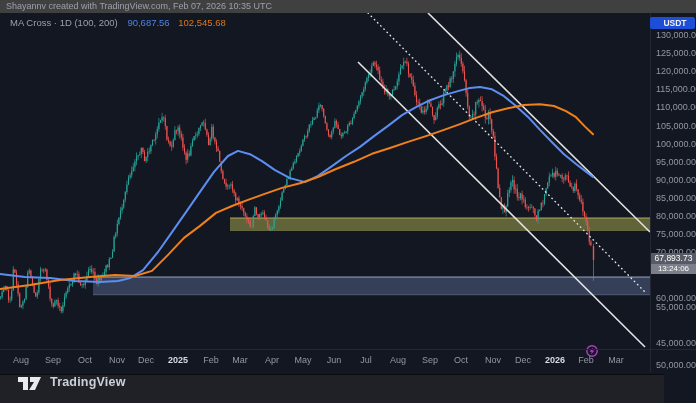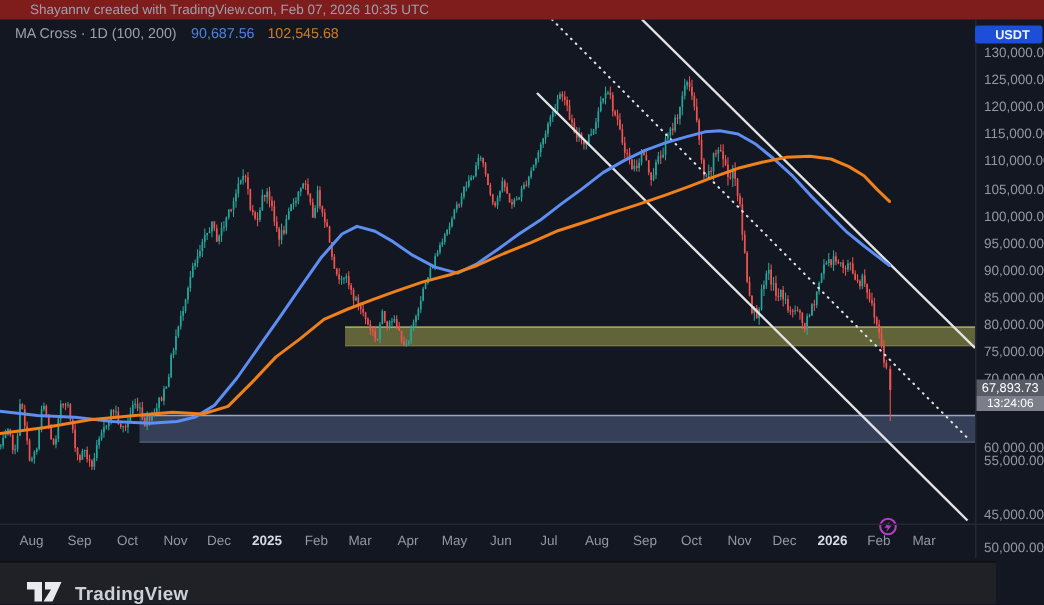--- a/index.html
+++ b/index.html
@@ -1,36 +1,36 @@
 <!DOCTYPE html>
 <html><head>
 <meta charset="utf-8">
 <style>
   html,body{margin:0;padding:0;background:#131722;}
   #screen{position:relative;width:696px;height:403px;background:#131722;overflow:hidden;
           font-family:"Liberation Sans",sans-serif;-webkit-font-smoothing:antialiased;}
-  #attribution-bar{position:absolute;left:0;top:0;width:696px;height:13px;background:#7f1d1d;
-                   color:#9aa0ab;font-size:9px;line-height:13px;padding-left:20px;box-sizing:border-box;z-index:6;}
+  #attribution-bar{position:absolute;left:0;top:0;width:696px;height:13px;background:#404040;
+                   color:#9aa0ab;font-size:9px;line-height:13px;padding-left:6px;box-sizing:border-box;z-index:6;}
   #chart-svg{position:absolute;left:0;top:0;z-index:1;}
   #legend{position:absolute;left:10px;top:17px;z-index:5;font-size:9.5px;color:#9ba0a9;white-space:nowrap;}
   #legend .val1{color:#4f82e8;margin-left:7px;}
   #legend .val2{color:#d97a1f;margin-left:6px;}
   .price-tick{position:absolute;left:656px;width:40px;font-size:9px;color:#9298a3;z-index:3;}
   .time-tick{position:absolute;top:355px;width:30px;margin-left:-15px;text-align:center;font-size:9px;color:#9298a3;z-index:3;}
   .time-tick.bold{color:#d6dae2;font-weight:bold;}
   #currency-badge{position:absolute;left:650px;top:17px;width:45px;height:12px;background:#1d4ed8;border-radius:2px;
                   color:#eef0f4;font-size:8.5px;font-weight:bold;line-height:12px;padding-left:5px;box-sizing:border-box;z-index:4;text-align:center;}
   #last-price-tag{position:absolute;left:651px;top:253px;width:45px;height:11px;background:#575b65;color:#fff;
                   font-size:8.5px;line-height:11px;text-align:center;z-index:4;}
   #countdown-tag{position:absolute;left:651px;top:264px;width:45px;height:10px;background:#7c7f89;color:#fff;
                  font-size:8px;line-height:10px;text-align:center;z-index:4;}
   #vsep{position:absolute;left:650px;top:13px;width:1px;height:359px;background:#242833;z-index:2;}
   #hsep{position:absolute;left:0;top:349px;width:696px;height:1px;background:#242833;z-index:2;}
   #footer{position:absolute;left:0;top:374px;width:664px;height:29px;background:#1f2127;border-top:1px solid #0a0c10;
-          box-sizing:border-box;display:flex;align-items:flex-end;z-index:6;}
+          box-sizing:border-box;display:flex;align-items:flex-start;z-index:6;}
   #footer .brand{color:#ccd0d7;font-size:12.5px;font-weight:bold;margin-left:8px;letter-spacing:.2px;}
   #tv-logo{margin-left:17px;display:block;}
 </style>
 </head>
 <body>
 
 <div id="screen">
 
   <div id="attribution-bar">Shayannv created with TradingView.com, Feb 07, 2026 10:35 UTC</div>
 

